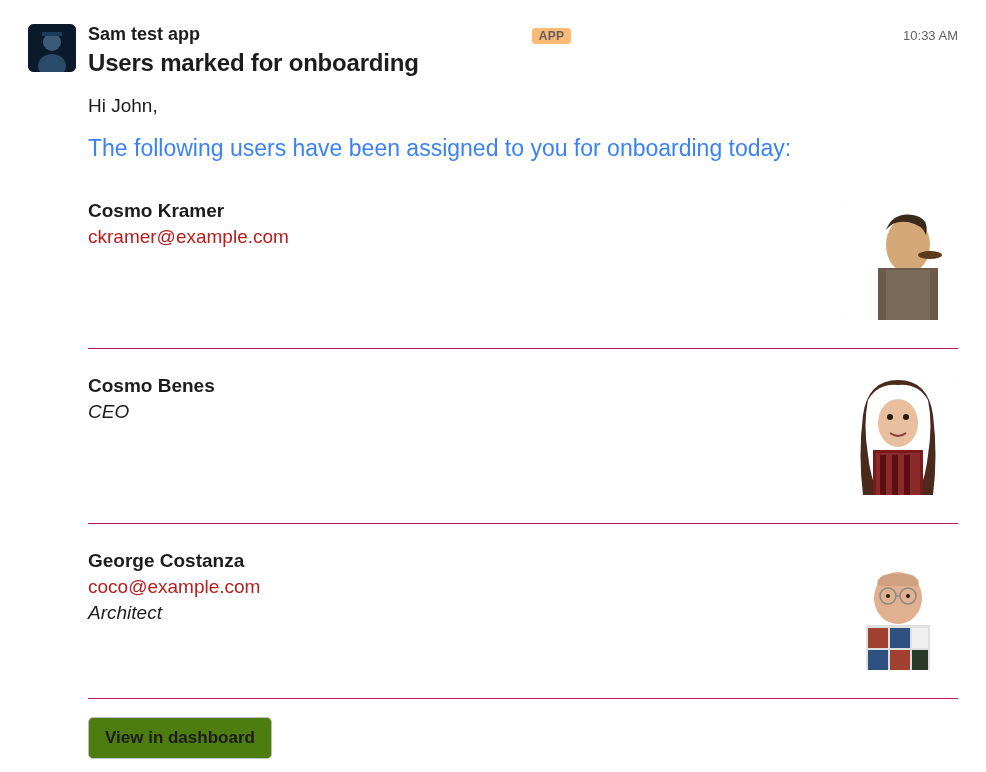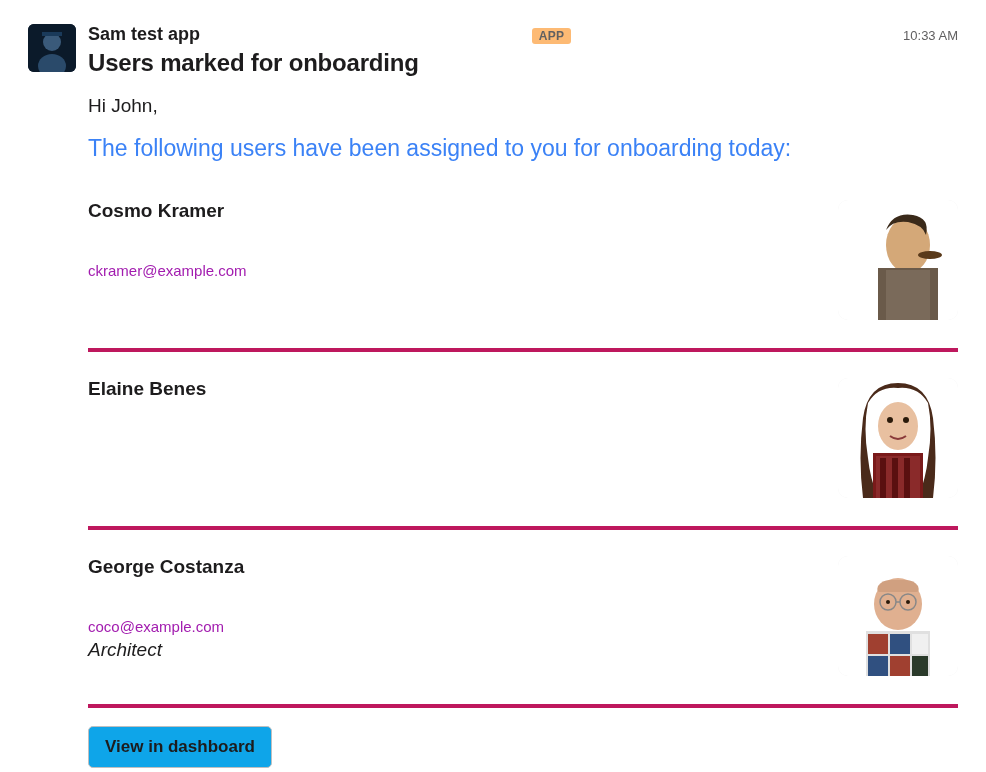--- a/index.html
+++ b/index.html
@@ -76,42 +76,41 @@
     .intro {
       font-size: 23px;
       color: #3b82f6;
       margin-bottom: 30px;
     }
     .user-entry {
       display: flex;
       justify-content: space-between;
       align-items: flex-start;
       padding: 8px 0 28px 0;
-      border-bottom: 4px solid #be185d;
+      border-bottom: 1px solid #be185d;
       margin-bottom: 18px;
     }
     .user-entry:last-of-type {
       border-bottom: 1px solid #e8e8e8;
     }
     .user-info {
       flex: 1;
     }
     .user-name {
       font-size: 19px;
       font-weight: 700;
       color: #1d1c1d;
       margin-bottom: 4px;
     }
     .user-email {
-      font-size: 15px;
-      color: #a21caf;
+      font-size: 19px;
+      color: #b91c1c;
       text-decoration: none;
       display: inline-block;
       margin-bottom: 4px;
-      margin-top: 36px;
     }
     .user-title {
       font-size: 19px;
       font-style: italic;
       color: #1d1c1d;
     }
     .user-photo {
       width: 120px;
       height: 120px;
       border-radius: 10px;
@@ -121,21 +120,21 @@
       margin-left: 20px;
     }
     .user-photo svg {
       width: 100%;
       height: 100%;
     }
     .action-row {
       margin-top: 8px;
     }
     .dashboard-button {
-      background: #0ea5e9;
+      background: #4d7c0f;
       border: 1px solid #bfbfbf;
       border-radius: 5px;
       padding: 10px 16px;
       font-size: 17px;
       font-weight: 700;
       color: #1d1c1d;
       cursor: pointer;
       font-family: inherit;
     }
   </style>
@@ -173,21 +172,22 @@
           <path d="M 48 30 Q 55 12 75 15 Q 92 18 88 35 Q 85 25 70 22 Q 55 20 48 30" fill="#3a2a1a"></path>
           <rect x="40" y="68" width="60" height="52" fill="#6a5a4a"></rect>
           <rect x="48" y="70" width="44" height="50" fill="#7a6a5a"></rect>
           <ellipse cx="92" cy="55" rx="12" ry="4" fill="#5a3a1a"></ellipse>
         </svg>
       </div>
     </div>
 
     <div class="user-entry">
       <div class="user-info">
-        <div class="user-name">Elaine Benes</div>
+        <div class="user-name">Cosmo Benes</div>
+        <div class="user-title">CEO</div>
       </div>
       <div class="user-photo">
         <svg viewBox="0 0 120 120">
           <rect width="120" height="120" fill="#ffffff"></rect>
           <ellipse cx="60" cy="48" rx="20" ry="24" fill="#e8c0a0"></ellipse>
           <path d="M 30 25 Q 40 8 60 10 Q 80 8 90 25 Q 95 50 90 80 Q 88 100 80 120 L 95 120 Q 100 80 95 40 Q 90 5 60 5 Q 30 5 25 40 Q 20 80 25 120 L 40 120 Q 32 100 30 80 Q 25 50 30 25" fill="#4a2a1a"></path>
           <rect x="35" y="75" width="50" height="45" fill="#7a1a1a"></rect>
           <rect x="38" y="78" width="44" height="42" fill="#8a2a2a"></rect>
           <rect x="42" y="80" width="6" height="40" fill="#5a1010"></rect>
           <rect x="54" y="80" width="6" height="40" fill="#5a1010"></rect>

